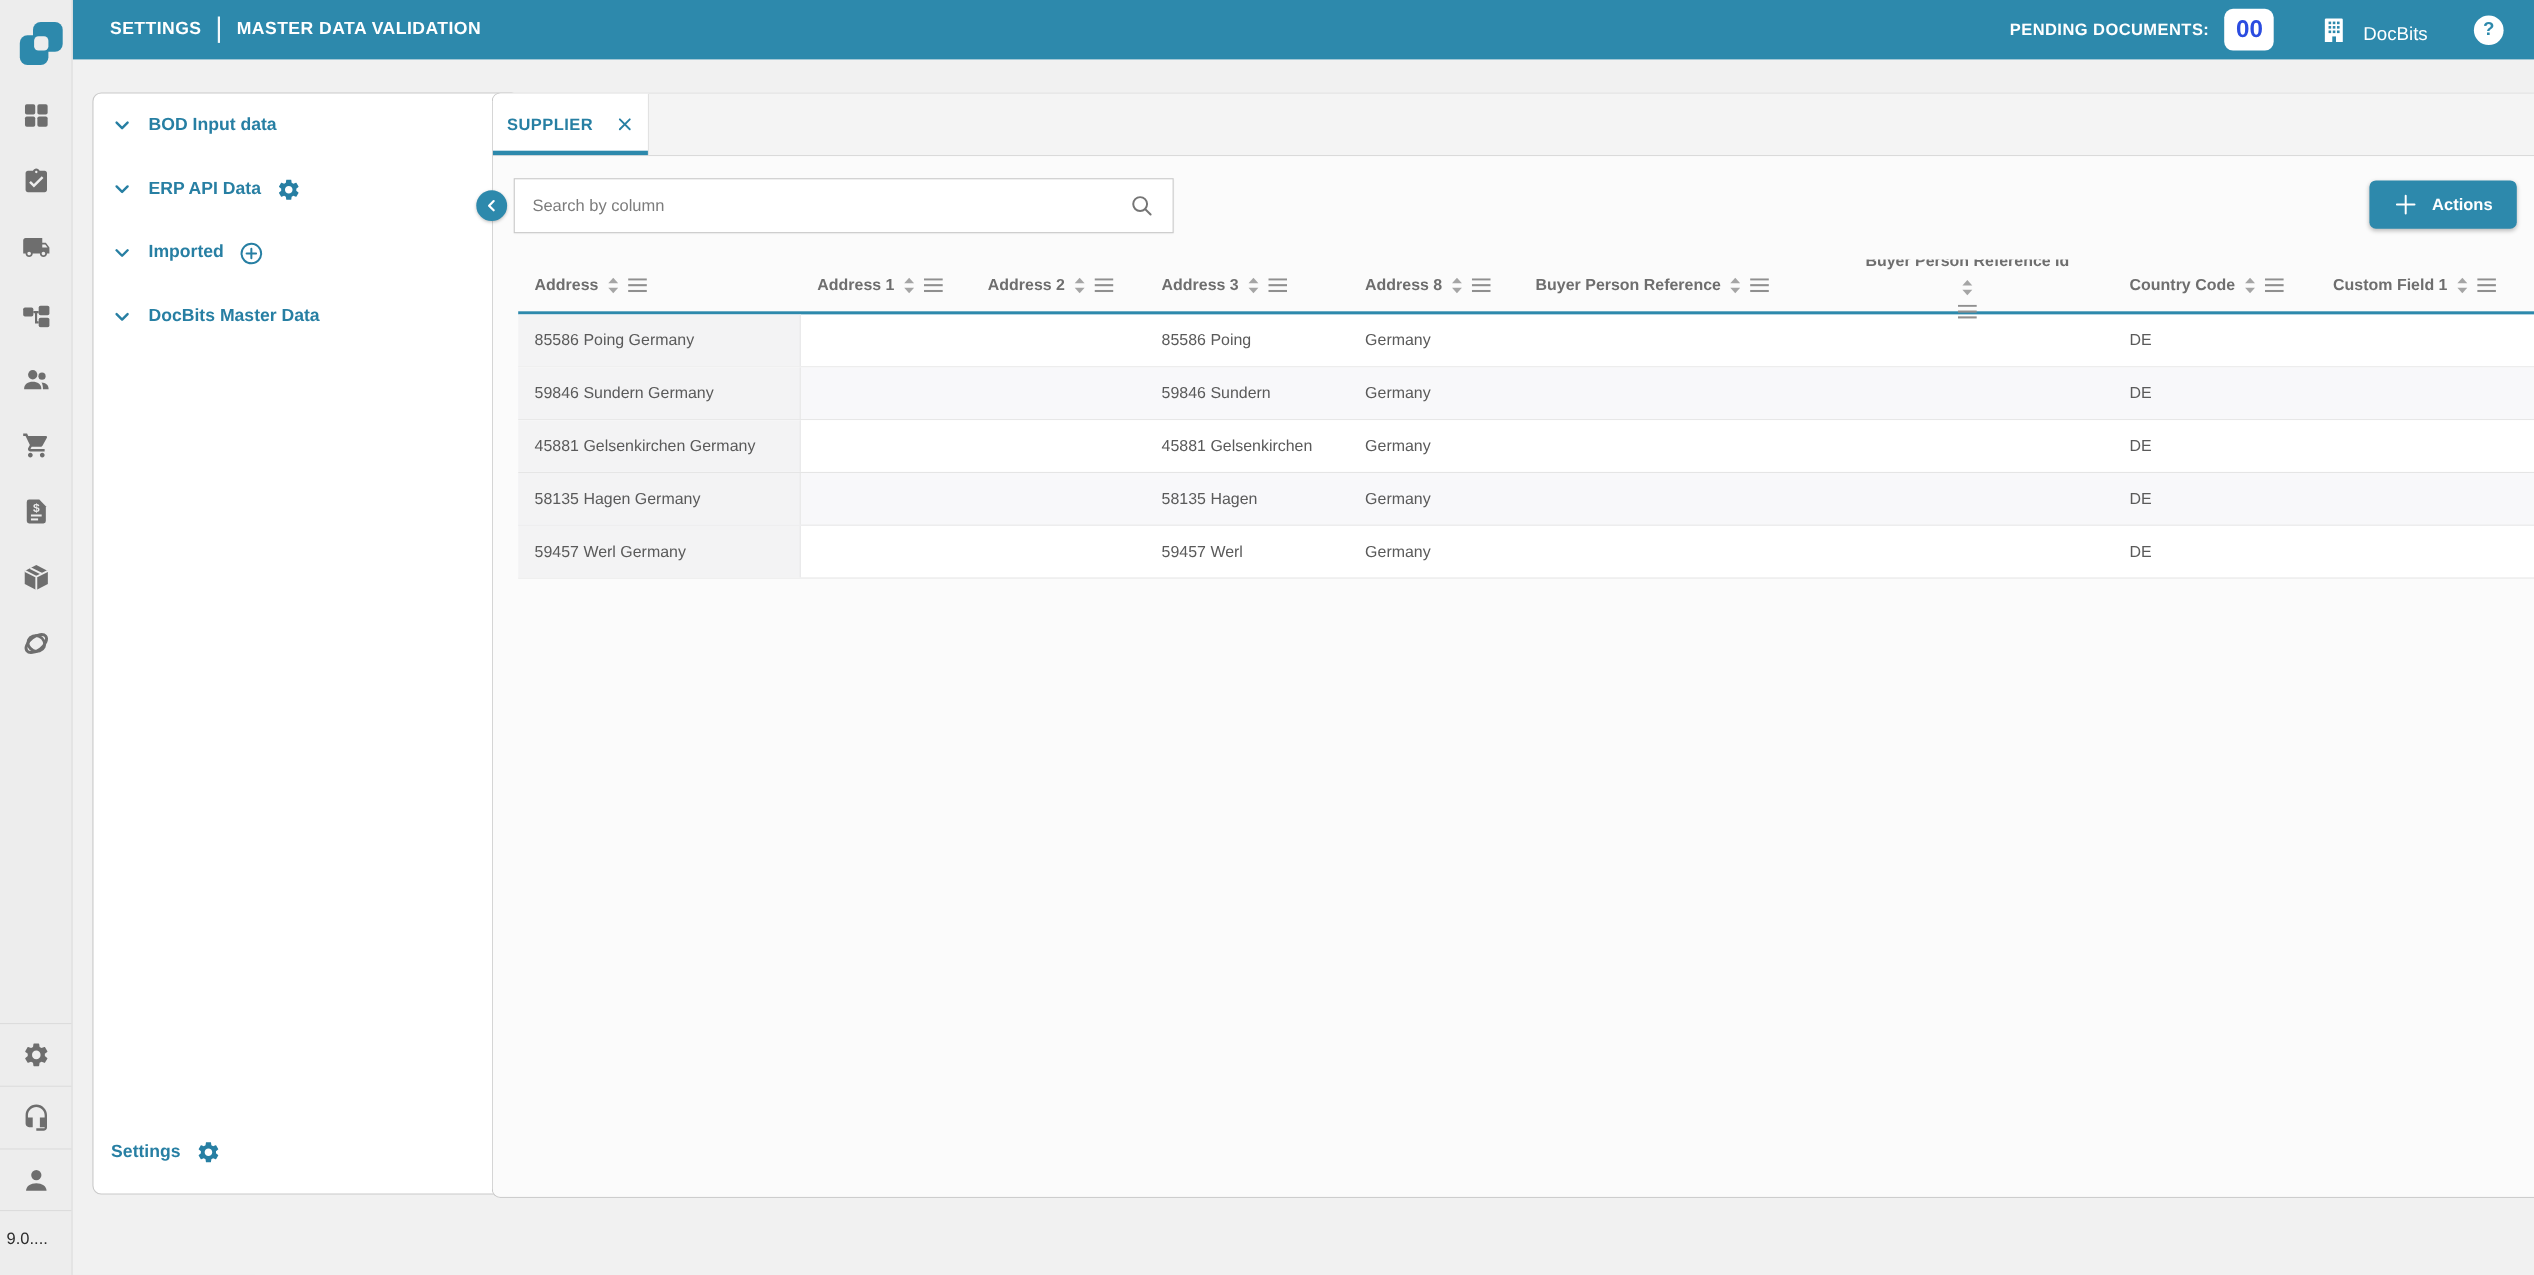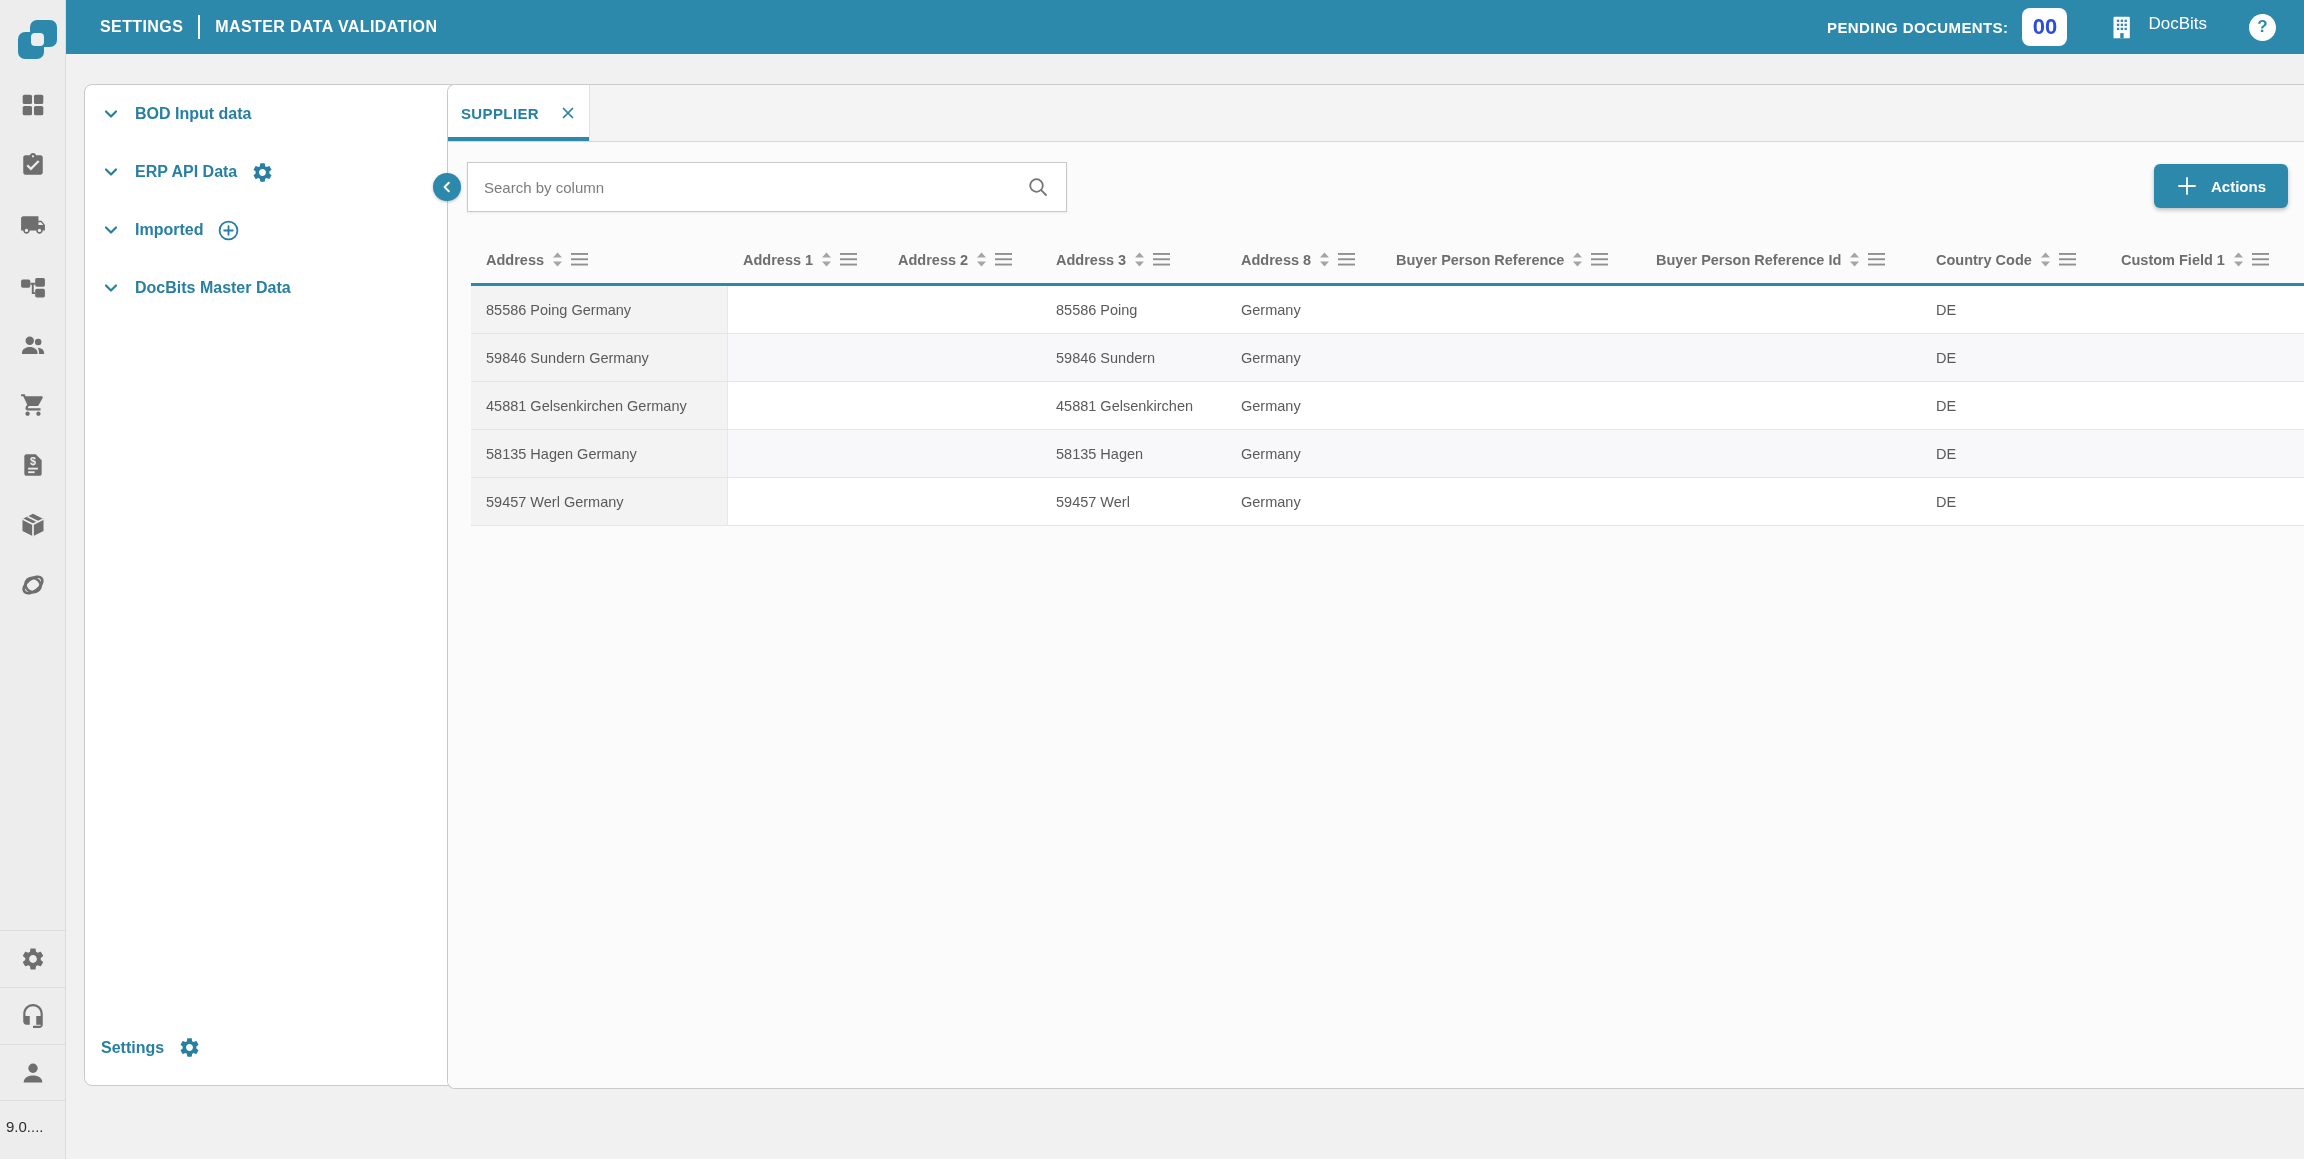--- a/index.html
+++ b/index.html
@@ -15,21 +15,21 @@
     justify-content:space-between; padding:0 28px 0 34px;
   }
   .topbar-title { display:flex; align-items:center; gap:15px; font-size:16px; font-weight:700; letter-spacing:.4px; }
   .topbar-sep { width:2px; height:24px; background:rgba(255,255,255,.95); }
   .topbar-right { display:flex; align-items:center; }
   .pending-label { font-size:15px; font-weight:600; letter-spacing:.4px; }
   .pending-badge {
     margin-left:14px; min-width:45px; height:38px; background:#fff; border-radius:8px;
     color:#2b4ce0; font-size:22px; font-weight:700; display:flex; align-items:center; justify-content:center;
   }
-  .org { display:flex; align-items:flex-start; gap:12px; margin-left:42px; }
+  .org { display:flex; align-items:flex-end; gap:12px; margin-left:42px; }
   .org-name { font-size:17px; font-weight:500; }
   .help-bubble {
     margin-left:42px; width:27px; height:27px; border-radius:50%; background:#fff;
     color:#2d89ac; font-size:17px; font-weight:700; display:flex; align-items:center; justify-content:center; cursor:pointer;
   }
   
   .rail { position:absolute; left:0; top:0; width:66px; height:1159px; background:#ededed; border-right:1px solid #dcdcdc; }
   .rail svg { display:block; }
   .logo { position:absolute; left:6px; top:6px; }
   .rail-nav { position:absolute; top:92px; left:0; width:100%; display:flex; flex-direction:column; align-items:center; gap:34px; }
@@ -346,21 +346,21 @@
                 <svg class="sort-glyph" width="11" height="15" viewBox="0 0 11 15" fill="#a5a5a5">
                   <path d="M5.5 0.5 10 5.5H1z"></path>
                   <path d="M5.5 14.5 1 9.5h9z"></path>
                 </svg>
                 <svg class="colmenu-glyph" width="18" height="13" viewBox="0 0 18 13" fill="#8f8f8f">
                   <rect y="0" width="17" height="1.9"></rect>
                   <rect y="5.3" width="17" height="1.9"></rect>
                   <rect y="10.6" width="17" height="1.9"></rect>
                 </svg>
               </div>
-              <div class="th" style="width: 280px;">
+              <div class="th" style="width: 280px; flex-direction: column;">
                 <span>Buyer Person Reference Id</span>
                 <svg class="sort-glyph" width="11" height="15" viewBox="0 0 11 15" fill="#a5a5a5">
                   <path d="M5.5 0.5 10 5.5H1z"></path>
                   <path d="M5.5 14.5 1 9.5h9z"></path>
                 </svg>
                 <svg class="colmenu-glyph" width="18" height="13" viewBox="0 0 18 13" fill="#8f8f8f">
                   <rect y="0" width="17" height="1.9"></rect>
                   <rect y="5.3" width="17" height="1.9"></rect>
                   <rect y="10.6" width="17" height="1.9"></rect>
                 </svg>

